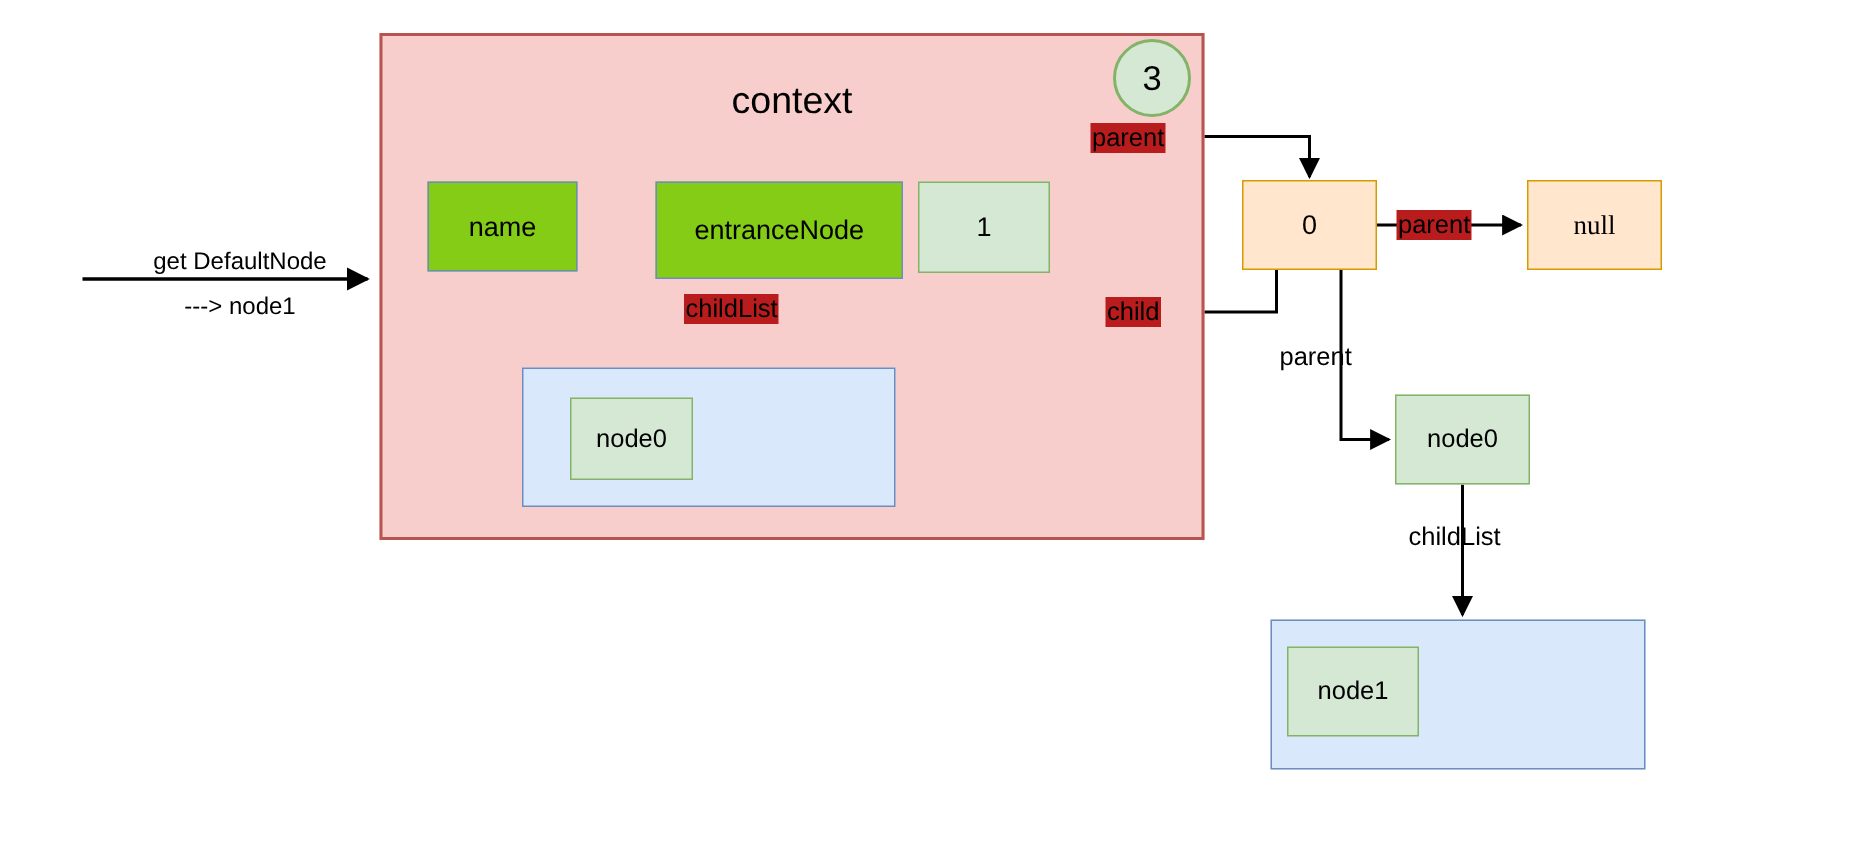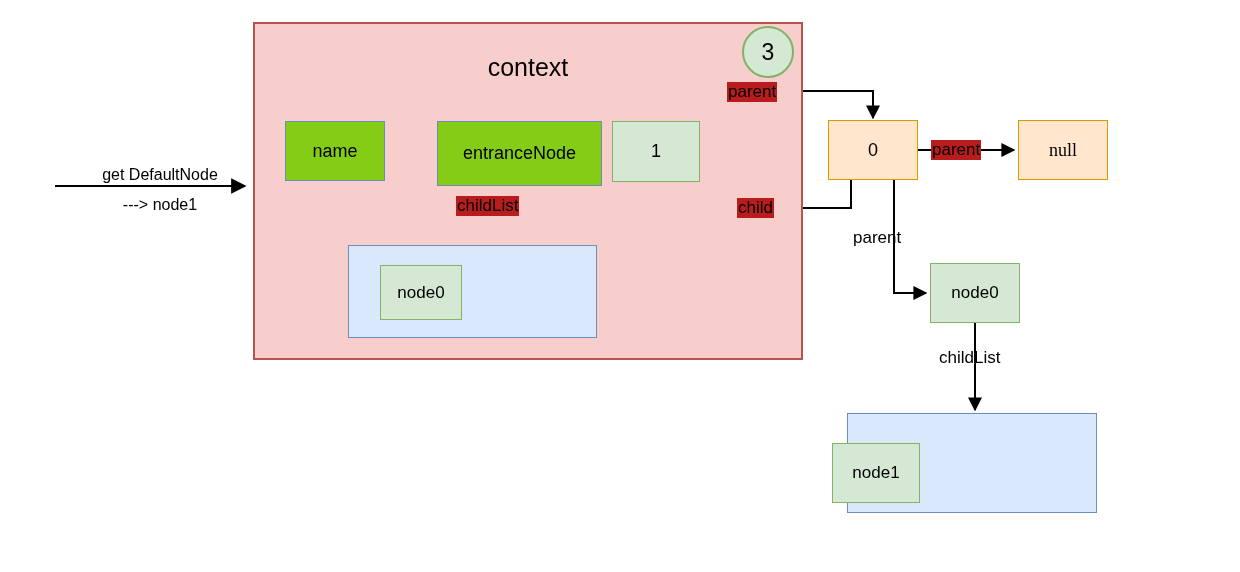--- a/index.html
+++ b/index.html
@@ -99,21 +99,21 @@
   
   .box-name        { left: 285px;  top: 121px; width: 100px; height: 60px; }
   .box-entrance    { left: 415px;  top: 121px; width: 165px; height: 65px; margin-left: 22px; }
   .box-one         { left: 612px;  top: 121px; width: 88px;  height: 61px; }
   .box-zero        { left: 828px;  top: 120px; width: 90px;  height: 60px; }
   .box-null        { left: 1018px; top: 120px; width: 90px;  height: 60px; font-family: Liberation Serif, serif; }
   .list-left       { left: 348px;  top: 245px; width: 249px; height: 93px; }
   .box-node0-left  { left: 380px;  top: 265px; width: 82px;  height: 55px; font-size: 17px; }
   .box-node0-right { left: 930px;  top: 263px; width: 90px;  height: 60px; font-size: 17px; }
   .list-right      { left: 847px;  top: 413px; width: 250px; height: 100px; }
-  .box-node1       { left: 832px;  top: 431px; width: 88px;  height: 60px; font-size: 17px; margin-top: 12px; }
+  .box-node1       { left: 858px;  top: 431px; width: 88px;  height: 60px; font-size: 17px; }
 
   
   .edge-label {
     position: absolute;
     font-size: 17px;
     color: #000000;
     background: #b91c1c;
     line-height: 20px;
     white-space: nowrap;
     padding: 0 1px;

